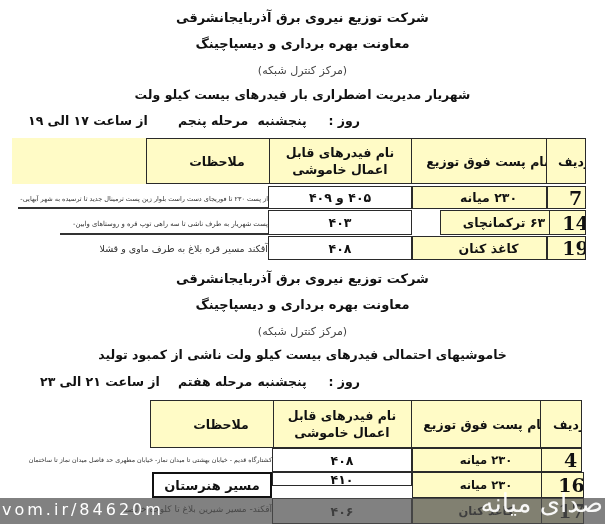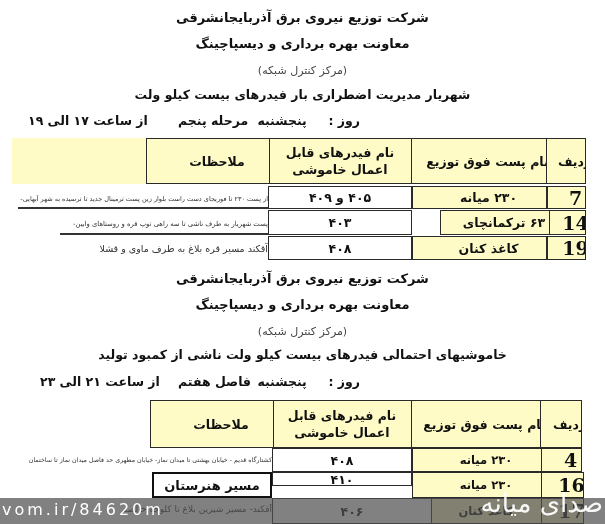--- a/index.html
+++ b/index.html
@@ -96,21 +96,21 @@
 <div class="abs center hdr1" style="top:271px;">شرکت توزیع نیروی برق آذربایجانشرقی</div>
 <div class="abs center hdr1" style="top:297px;">معاونت بهره برداری و دیسپاچینگ</div>
 <div class="abs center hdr-sub" style="top:325px;">(مرکز کنترل شبکه)</div>
 <div class="abs center hdr-title" style="top:347px;">خاموشیهای احتمالی فیدرهای بیست کیلو ولت ناشی از کمبود تولید</div>
 
 <div class="abs meta" style="right:245px; top:374px;">
   <span>روز :</span>
   &nbsp;&nbsp;&nbsp;
   <span>پنجشنبه</span>
 </div>
-<div class="abs meta" style="left:178px; top:374px;">فاصل هفتم</div>
+<div class="abs meta" style="left:178px; top:374px;">مرحله هفتم</div>
 <div class="abs meta" style="left:40px; top:374px;">از ساعت ۲۱ الی ۲۳</div>
 
 <div>
   <div class="cell y th" style="left:539px; top:400px; width:43px; height:48px;">ردیف</div>
   <div class="cell y th" style="left:410px; top:400px; width:131px; height:48px;">نام پست فوق توزیع</div>
   <div class="cell y th" style="left:272px; top:400px; width:140px; height:48px; white-space:normal; padding:0 14px;">نام فیدرهای قابل اعمال خاموشی</div>
   <div class="cell y th" style="left:150px; top:400px; width:124px; height:48px;">ملاحظات</div>
 
   <div>
     <div class="cell y num" style="left:541px; top:448px; width:41px; height:24px;">4</div>
@@ -122,20 +122,20 @@
   <div>
     <div class="cell y num" style="left:541px; top:472px; width:43px; height:26px;">16</div>
     <div class="cell y st" style="left:412px; top:472px; width:130px; height:26px; font-size:11.5px;">۲۳۰ میانه</div>
     <div class="cell w fd" style="left:272px; top:472px; width:140px; height:14px;">۴۱۰</div>
     <div class="cell w thick" style="left:152px; top:472px; width:120px; height:26px; font-size:13px;">مسیر هنرستان</div>
   </div>
 
   <div>
     <div class="cell y num" style="left:541px; top:498px; width:43px; height:26px;">17</div>
     <div class="cell y st" style="left:412px; top:498px; width:130px; height:26px; font-size:11.5px;">کاغذ کنان</div>
-    <div class="cell w fd" style="left:272px; top:498px; width:160px; height:26px;">۴۰۶</div>
+    <div class="cell w fd" style="left:272px; top:498px; width:140px; height:26px;">۴۰۶</div>
     <div class="note med" style="left:110px; top:500px; width:162px; height:20px; line-height:18px; border-bottom:none; font-size:9px;">آقکند- مسیر شیرین بلاغ تا کلوجه خالصه</div>
   </div>
 </div>
 
 <div class="watermark-bar"></div>
 <div class="wm-url">vom.ir/84620m</div>
 <div class="wm-logo">صدای میانه</div>
 
 </body></html>

